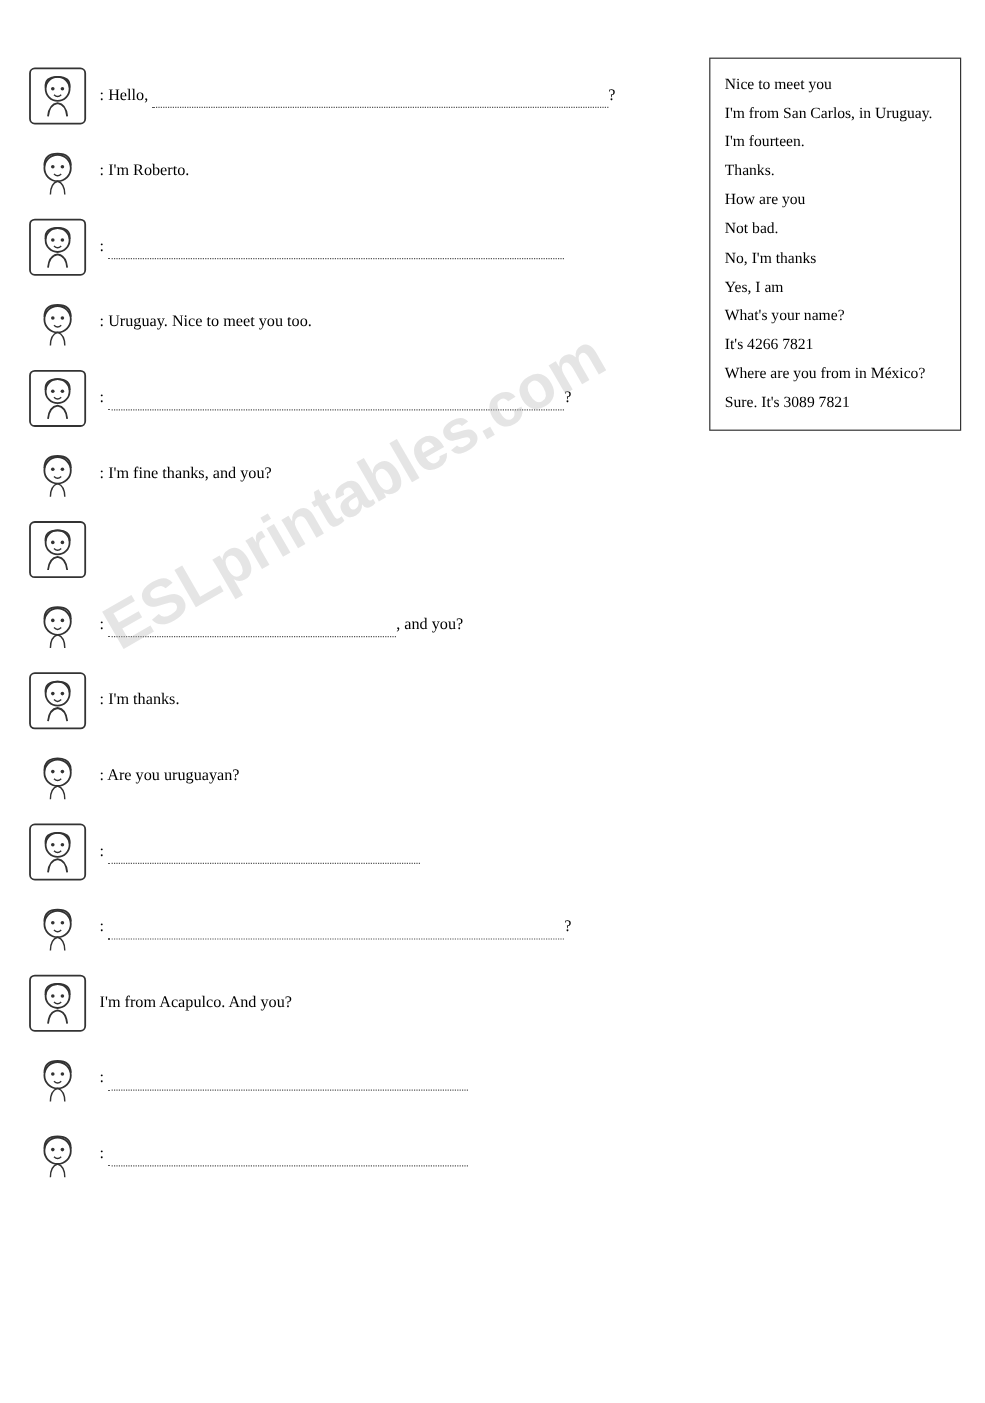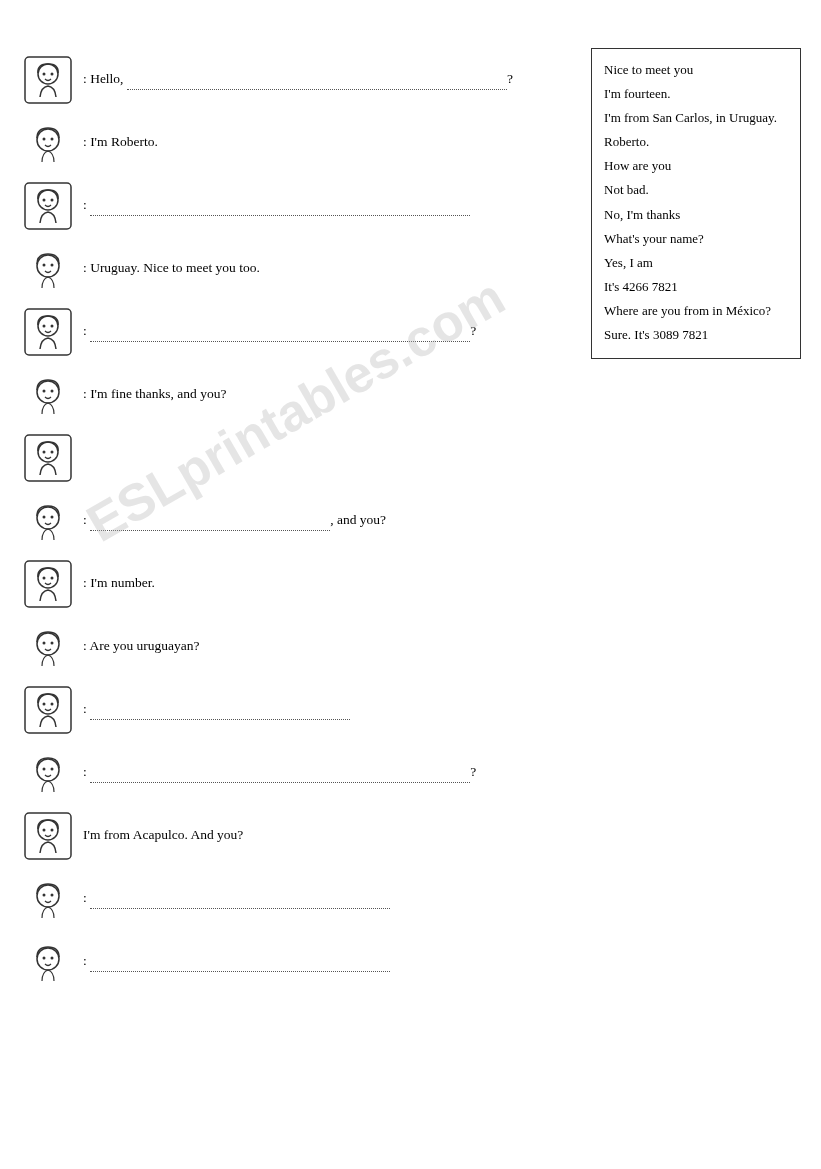--- a/index.html
+++ b/index.html
@@ -219,21 +219,21 @@
             <svg viewBox="0 0 50 50" xmlns="http://www.w3.org/2000/svg">
     <rect x="2" y="2" width="46" height="46" rx="4" ry="4" fill="white" stroke="#333" stroke-width="1.5"></rect>
     <circle cx="25" cy="19" r="10" fill="white" stroke="#333" stroke-width="1.5"></circle>
     <path d="M15 18 Q14 9 25 9 Q36 9 35 18" fill="none" stroke="#333" stroke-width="1.5"></path>
     <ellipse cx="21" cy="19" rx="1.5" ry="1.5" fill="#333"></ellipse>
     <ellipse cx="29" cy="19" rx="1.5" ry="1.5" fill="#333"></ellipse>
     <path d="M22 24 Q25 27 28 24" fill="none" stroke="#333" stroke-width="1.2"></path>
     <path d="M17 42 Q18 32 25 31 Q32 32 33 42" fill="white" stroke="#333" stroke-width="1.5"></path>
   </svg>
           </div>
-          <div class="speech">: I'm number.</div>
+          <div class="speech">: I'm thanks.</div>
         </div>
         <div class="conv-row">
           <div class="avatar">
             <svg viewBox="0 0 50 50" xmlns="http://www.w3.org/2000/svg">
     <circle cx="25" cy="22" r="11" fill="white" stroke="#333" stroke-width="1.5"></circle>
     <path d="M14 20 Q14 10 25 10 Q36 10 36 20" fill="none" stroke="#333" stroke-width="1.5"></path>
     <ellipse cx="21" cy="21" rx="1.5" ry="1.5" fill="#333"></ellipse>
     <ellipse cx="29" cy="21" rx="1.5" ry="1.5" fill="#333"></ellipse>
     <path d="M22 27 Q25 30 28 27" fill="none" stroke="#333" stroke-width="1.2"></path>
     <path d="M19 44 Q19 35 25 33 Q31 35 31 44" fill="none" stroke="#333" stroke-width="1.2"></path>
@@ -304,28 +304,28 @@
     <ellipse cx="29" cy="21" rx="1.5" ry="1.5" fill="#333"></ellipse>
     <path d="M22 27 Q25 30 28 27" fill="none" stroke="#333" stroke-width="1.2"></path>
     <path d="M19 44 Q19 35 25 33 Q31 35 31 44" fill="none" stroke="#333" stroke-width="1.2"></path>
   </svg>
           </div>
           <div class="speech">: <span class="dotted-line" style="width: 300px;">&nbsp;</span></div>
         </div>
       </div>
     <div class="answer-box">
         <div>Nice to meet you</div>
+        <div>I'm from San Carlos, in Uruguay.</div>
         <div>I'm fourteen.</div>
-        <div>I'm from San Carlos, in Uruguay.</div>
-        <div>Roberto.</div>
+        <div>Thanks.</div>
         <div>How are you</div>
         <div>Not bad.</div>
         <div>No, I'm thanks</div>
+        <div>Yes, I am</div>
         <div>What's your name?</div>
-        <div>Yes, I am</div>
         <div>It's 4266 7821</div>
         <div>Where are you from in México?</div>
         <div>Sure. It's 3089 7821</div>
       </div>
   </div>
 
   <div class="watermark">ESLprintables.com</div>
 </div>
 
 </body></html>

